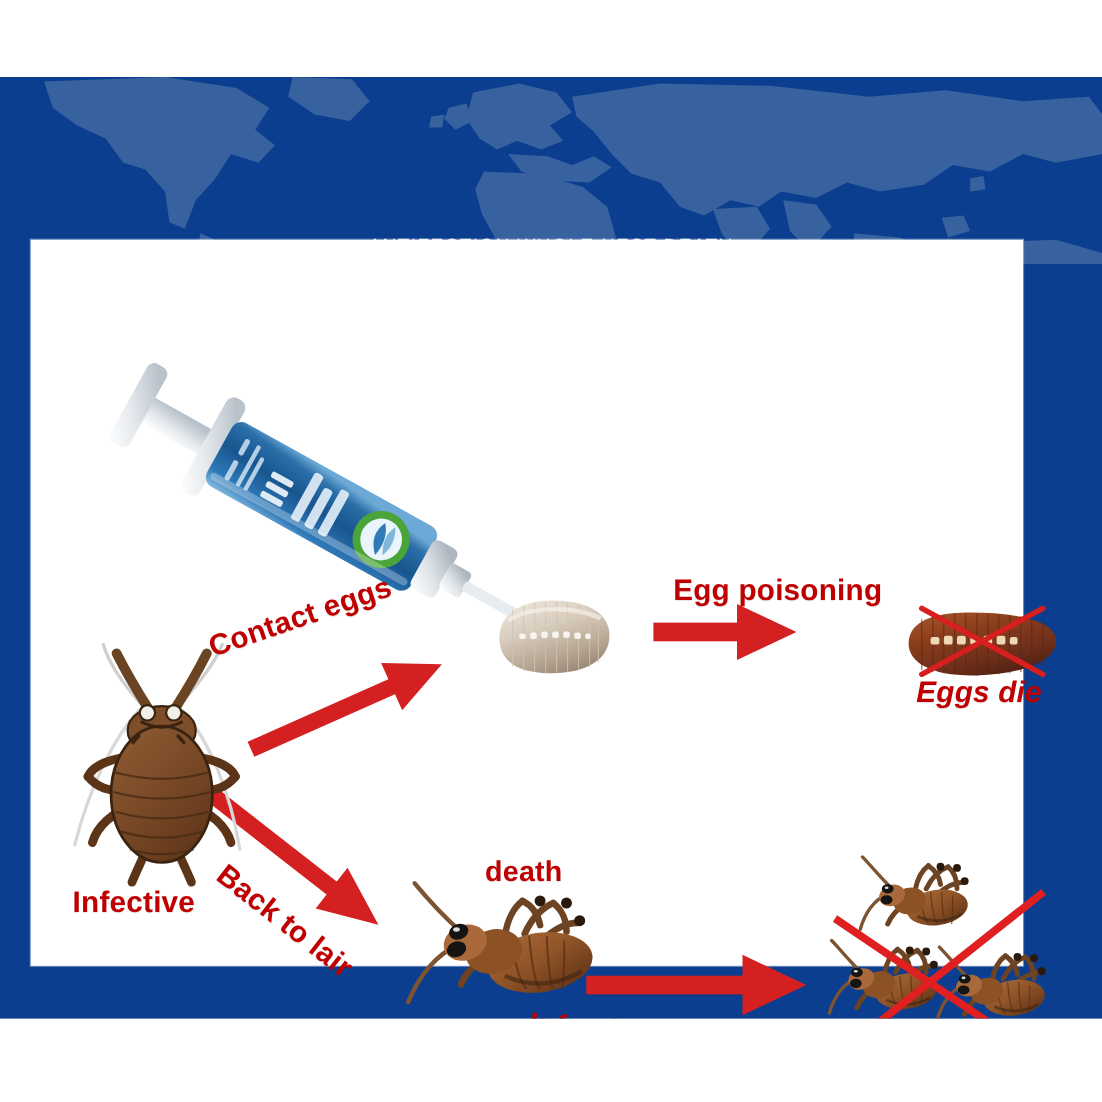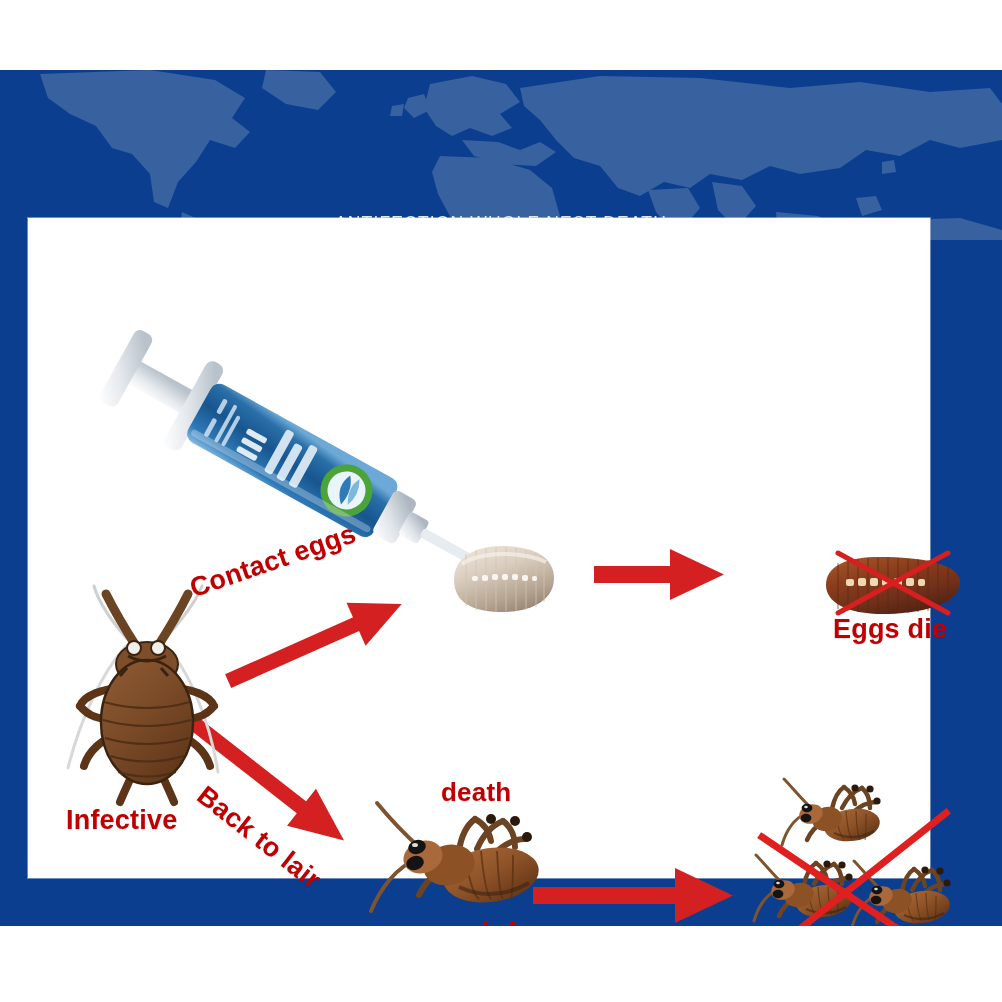--- a/index.html
+++ b/index.html
@@ -64,21 +64,21 @@
     position: absolute;
     color: #c00000;
     font-weight: bold;
     white-space: nowrap;
     letter-spacing: .2px;
     text-shadow: 0 1px 1px rgba(0,0,0,.10);
   }
   .lbl-contact-eggs { left: 168px; top: 355px; font-size: 27px; transform: rotate(-19deg); transform-origin: left bottom; }
   .lbl-cockroach-eggs { left: 385px; top: 418px; font-size: 27px; }
   .lbl-egg-poisoning { left: 584px; top: 303px; font-size: 27px; }
-  .lbl-eggs-die { left: 805px; top: 396px; font-size: 27px; }
+  .lbl-eggs-die { left: 805px; top: 396px; font-size: 27px; font-style: italic; }
   .lbl-poisoning { left: 38px; top: 587px; font-size: 27px; }
   .lbl-back-to-lair { left: 182px; top: 562px; font-size: 27px; transform: rotate(38deg); transform-origin: left top; }
   .lbl-death { left: 413px; top: 559px; font-size: 26px; text-align: center; }
   .lbl-infective-companion { left: 455px; top: 697px; font-size: 27px; transform: rotate(5deg); transform-origin: left top; }
 
   
   .gfx { position: absolute; }
   .gfx svg { display: block; overflow: visible; }
 
   .g-syringe { left: 142px; top: 95px; }
@@ -448,20 +448,21 @@
           <use href="#deadRoach" x="54" y="150"></use>
 
           <g stroke="#e02020" stroke-width="7" stroke-linecap="square">
             <path d="M16 64 L226 206"></path>
             <path d="M200 40 L26 178"></path>
           </g>
         </svg>
       </div>
 
       <div class="lbl lbl-contact-eggs">Contact eggs</div>
+      <div class="lbl lbl-egg-poisoning">Egg poisoning</div>
       <div class="lbl lbl-eggs-die">Eggs die</div>
       <div class="lbl lbl-poisoning">Infective</div>
       <div class="lbl lbl-back-to-lair">Back to lair</div>
       <div class="lbl lbl-death">death</div>
       <div class="lbl lbl-infective-companion">Infective companion</div>
 
     </div>
   </div>
 </div>
 

